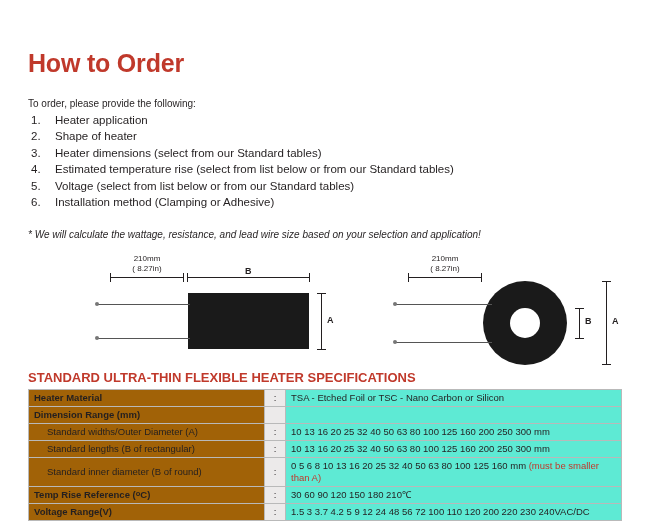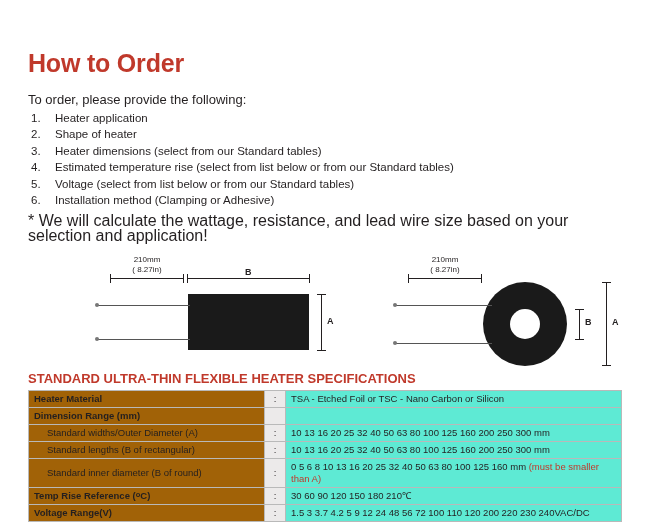--- a/index.html
+++ b/index.html
@@ -24,43 +24,44 @@
   .title {
     font-size: 25px;
     font-weight: bold;
     color: #c0392b;
     letter-spacing: -0.2px;
     margin: 0;
     padding-top: 50px;
     line-height: 1.1;
   }
   .intro {
-    font-size: 13px;
-    margin-top: 14px;
+    font-size: 10px;
+    margin-top: 20px;
     margin-bottom: 3px;
   }
   ol.steps {
     list-style: none;
     margin: 0;
     padding: 0;
   }
   ol.steps li {
     font-size: 11.5px;
     line-height: 16.5px;
     padding-left: 27px;
     position: relative;
   }
   ol.steps li .num {
     position: absolute;
     left: 3px;
     top: 0;
   }
   .note {
-    font-size: 16px;
-    margin-top: 4px;
+    font-size: 10px;
+    font-style: italic;
+    margin-top: 16px;
     line-height: 15px;
   }
 
   
   .diagram {
     position: relative;
     height: 112px;
     margin-top: 12px;
   }
 

